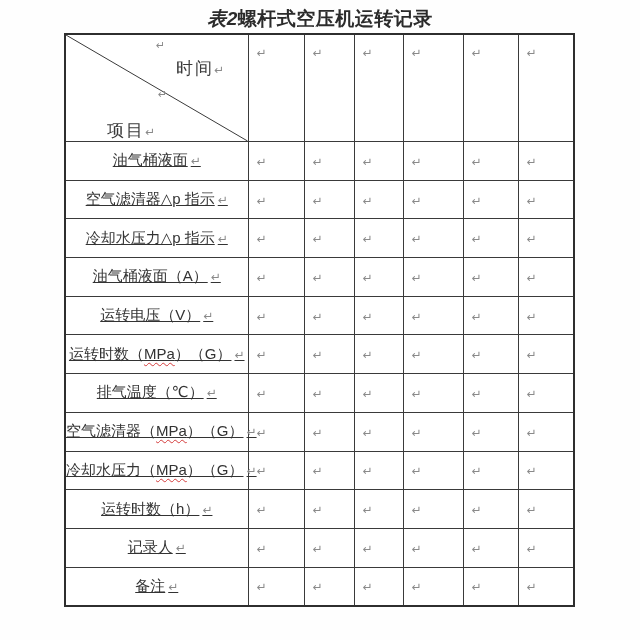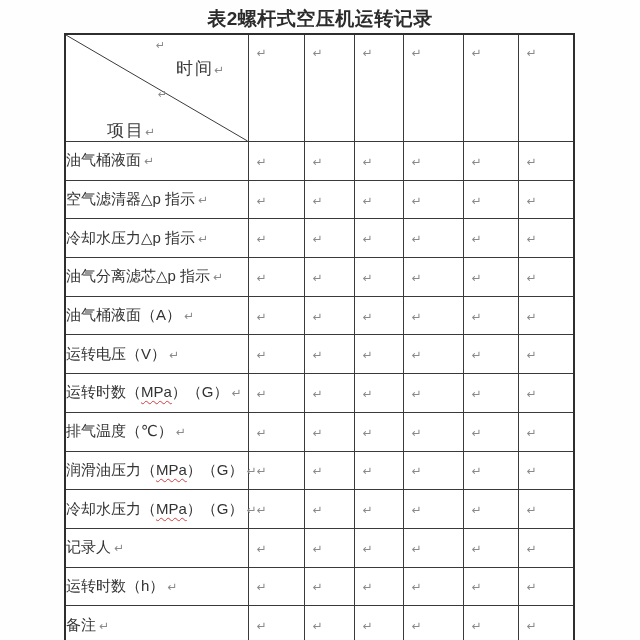--- a/index.html
+++ b/index.html
@@ -9,21 +9,21 @@
     -webkit-font-smoothing:antialiased;
   }
   .page{position:relative;width:640px;height:640px;background:#fefefe;}
 
   
   .title{
     position:absolute;top:6px;left:0;width:100%;
     text-align:center;font-size:19px;font-weight:700;color:#2b2b2b;
     letter-spacing:0.5px;
   }
-  .title .prefix{}
+  .title .prefix{font-style:italic;}
 
   
   table.rec{
     position:absolute;left:64px;top:33px;width:509px;
     border-collapse:collapse;table-layout:fixed;
     border:2px solid #2e2e2e;
   }
   table.rec td,table.rec th{
     border:1px solid #3a3a3a;padding:0;background:#fff;
     font-weight:normal;
@@ -40,22 +40,22 @@
   .c-ret{position:absolute;font-size:11px;color:#8a8a8a;}
   .c-ret.r1{left:90px;top:4px;}
   .c-ret.r2{left:92px;top:53px;}
 
   
   td.hcell{height:106px;vertical-align:top;}
   td.hcell .ret{display:inline-block;margin:12px 0 0 8px;}
 
   
   td.label-cell{
-    height:37.7px;vertical-align:middle;
-    font-size:15px;color:#333;white-space:nowrap;
+    height:37.7px;text-align:center;vertical-align:middle;
+    font-size:15px;color:#333;white-space:nowrap;text-decoration:underline;
   }
   td.data-cell{height:37.7px;vertical-align:middle;}
   td.data-cell .ret{margin-left:8px;}
 
   .ret{
     font-size:12px;color:#8a8a8a;line-height:1;
     font-family:"DejaVu Sans",sans-serif;
   }
   .label-cell .ret{margin-left:3px;}
 
@@ -127,29 +127,20 @@
         <tr>
           <td class="label-cell"><span>冷却水压力△p 指示</span><span class="ret">↵</span></td>
           <td class="data-cell"><span class="ret">↵</span></td>
           <td class="data-cell"><span class="ret">↵</span></td>
           <td class="data-cell"><span class="ret">↵</span></td>
           <td class="data-cell"><span class="ret">↵</span></td>
           <td class="data-cell"><span class="ret">↵</span></td>
           <td class="data-cell"><span class="ret">↵</span></td>
         </tr>
         <tr>
-          <td class="label-cell"><span>油气分离滤芯△p 指示</span><span class="ret">↵</span></td>
-          <td class="data-cell"><span class="ret">↵</span></td>
-          <td class="data-cell"><span class="ret">↵</span></td>
-          <td class="data-cell"><span class="ret">↵</span></td>
-          <td class="data-cell"><span class="ret">↵</span></td>
-          <td class="data-cell"><span class="ret">↵</span></td>
-          <td class="data-cell"><span class="ret">↵</span></td>
-        </tr>
-        <tr>
           <td class="label-cell"><span>油气桶液面（A）</span><span class="ret">↵</span></td>
           <td class="data-cell"><span class="ret">↵</span></td>
           <td class="data-cell"><span class="ret">↵</span></td>
           <td class="data-cell"><span class="ret">↵</span></td>
           <td class="data-cell"><span class="ret">↵</span></td>
           <td class="data-cell"><span class="ret">↵</span></td>
           <td class="data-cell"><span class="ret">↵</span></td>
         </tr>
         <tr>
           <td class="label-cell"><span>运转电压（V）</span><span class="ret">↵</span></td>
@@ -172,48 +163,48 @@
         <tr>
           <td class="label-cell"><span>排气温度（℃）</span><span class="ret">↵</span></td>
           <td class="data-cell"><span class="ret">↵</span></td>
           <td class="data-cell"><span class="ret">↵</span></td>
           <td class="data-cell"><span class="ret">↵</span></td>
           <td class="data-cell"><span class="ret">↵</span></td>
           <td class="data-cell"><span class="ret">↵</span></td>
           <td class="data-cell"><span class="ret">↵</span></td>
         </tr>
         <tr>
-          <td class="label-cell"><span>润滑油压力（</span><span class="wavy">MPa</span><span>）（G）</span><span class="ret">↵</span></td>
+          <td class="label-cell"><span>空气滤清器（</span><span class="wavy">MPa</span><span>）（G）</span><span class="ret">↵</span></td>
           <td class="data-cell"><span class="ret">↵</span></td>
           <td class="data-cell"><span class="ret">↵</span></td>
           <td class="data-cell"><span class="ret">↵</span></td>
           <td class="data-cell"><span class="ret">↵</span></td>
           <td class="data-cell"><span class="ret">↵</span></td>
           <td class="data-cell"><span class="ret">↵</span></td>
         </tr>
         <tr>
           <td class="label-cell"><span>冷却水压力（</span><span class="wavy">MPa</span><span>）（G）</span><span class="ret">↵</span></td>
           <td class="data-cell"><span class="ret">↵</span></td>
           <td class="data-cell"><span class="ret">↵</span></td>
           <td class="data-cell"><span class="ret">↵</span></td>
           <td class="data-cell"><span class="ret">↵</span></td>
           <td class="data-cell"><span class="ret">↵</span></td>
           <td class="data-cell"><span class="ret">↵</span></td>
         </tr>
         <tr>
+          <td class="label-cell"><span>运转时数（h）</span><span class="ret">↵</span></td>
+          <td class="data-cell"><span class="ret">↵</span></td>
+          <td class="data-cell"><span class="ret">↵</span></td>
+          <td class="data-cell"><span class="ret">↵</span></td>
+          <td class="data-cell"><span class="ret">↵</span></td>
+          <td class="data-cell"><span class="ret">↵</span></td>
+          <td class="data-cell"><span class="ret">↵</span></td>
+        </tr>
+        <tr>
           <td class="label-cell"><span>记录人</span><span class="ret">↵</span></td>
-          <td class="data-cell"><span class="ret">↵</span></td>
-          <td class="data-cell"><span class="ret">↵</span></td>
-          <td class="data-cell"><span class="ret">↵</span></td>
-          <td class="data-cell"><span class="ret">↵</span></td>
-          <td class="data-cell"><span class="ret">↵</span></td>
-          <td class="data-cell"><span class="ret">↵</span></td>
-        </tr>
-        <tr>
-          <td class="label-cell"><span>运转时数（h）</span><span class="ret">↵</span></td>
           <td class="data-cell"><span class="ret">↵</span></td>
           <td class="data-cell"><span class="ret">↵</span></td>
           <td class="data-cell"><span class="ret">↵</span></td>
           <td class="data-cell"><span class="ret">↵</span></td>
           <td class="data-cell"><span class="ret">↵</span></td>
           <td class="data-cell"><span class="ret">↵</span></td>
         </tr>
         <tr>
           <td class="label-cell"><span>备注</span><span class="ret">↵</span></td>
           <td class="data-cell"><span class="ret">↵</span></td>

